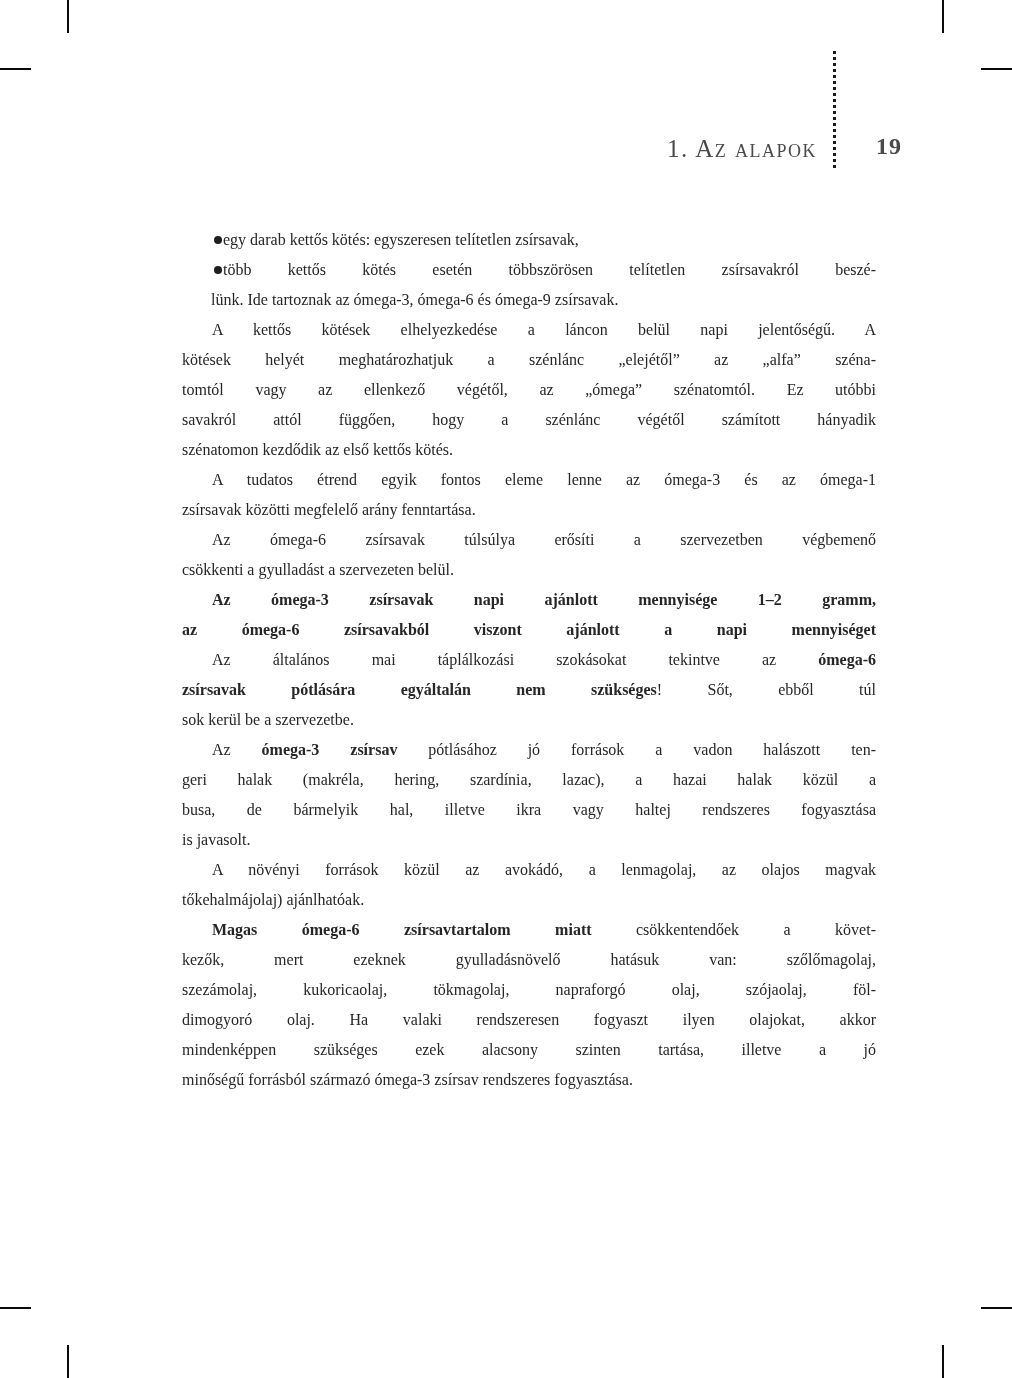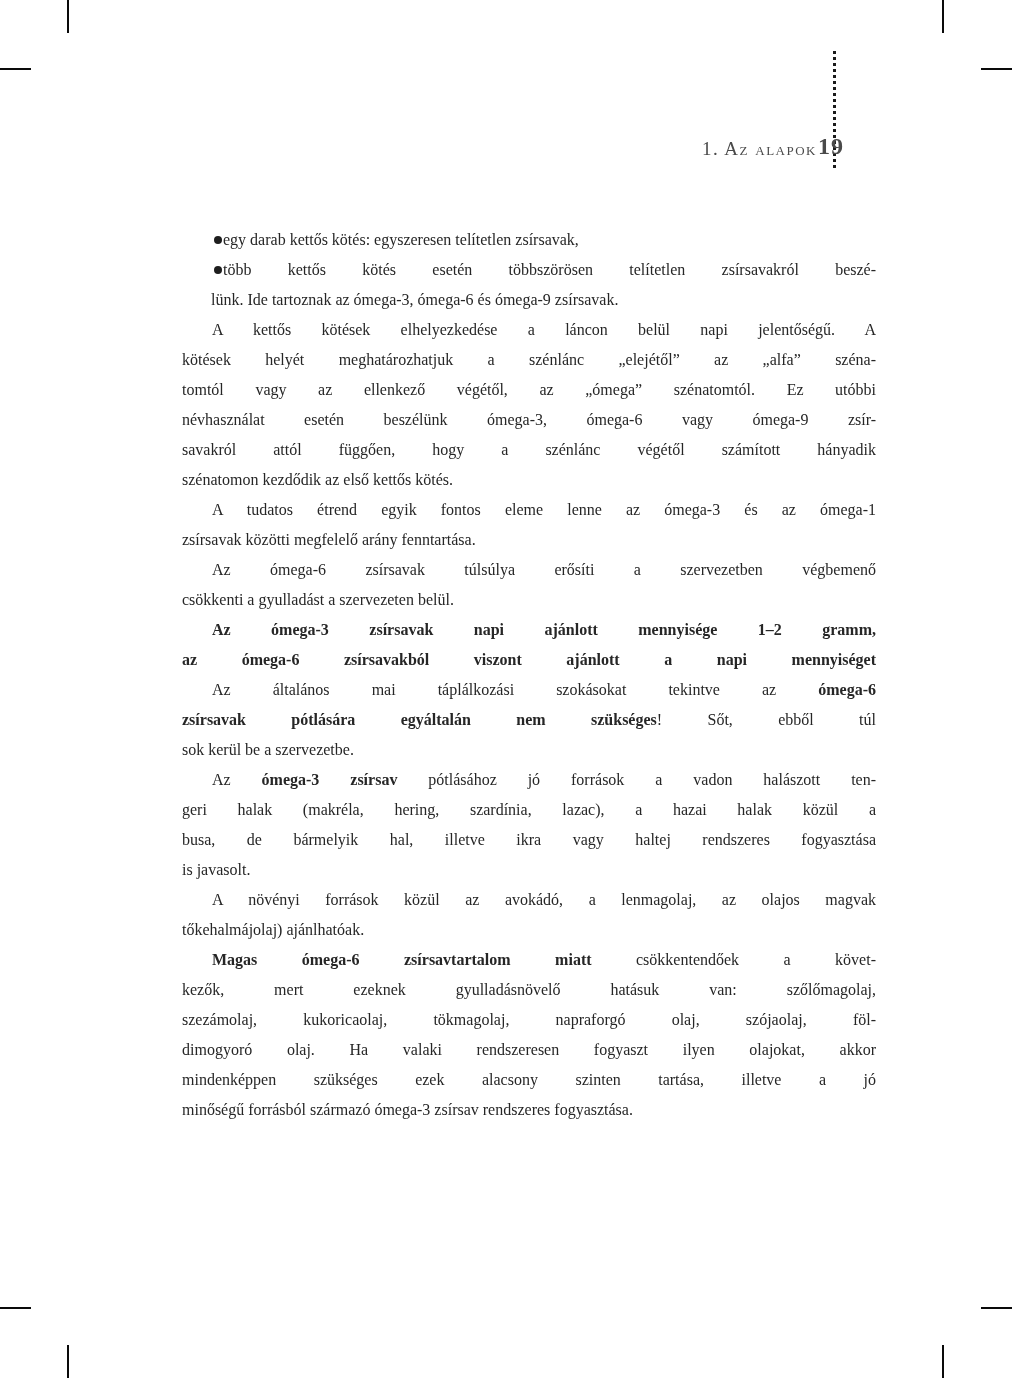--- a/index.html
+++ b/index.html
@@ -14,29 +14,29 @@
   .m-tl-h { left:0;     top:68px;   width:31px; height:2px;  }
   .m-tr-h { left:981px; top:68px;   width:31px; height:2px;  }
   .m-bl-h { left:0;     top:1307px; width:31px; height:2px;  }
   .m-br-h { left:981px; top:1307px; width:31px; height:2px;  }
   .m-bl-v { left:67px;  top:1345px; width:2px;  height:33px; }
   .m-br-v { left:942px; top:1345px; width:2px;  height:33px; }
 
   
   .chapter {
     position:absolute; top:139px; right:195px;
-    font-variant:small-caps; font-size:19px; letter-spacing:1.5px;
+    font-variant:small-caps; font-size:25px; letter-spacing:1.5px;
     color:#4a4a4a; line-height:20px; white-space:nowrap;
   }
   .dotline {
     position:absolute; left:833px; top:51px; width:3px; height:117px;
     background:repeating-linear-gradient(180deg, #1a1a1a 0 3px, transparent 3px 6px);
   }
   .pageno {
-    position:absolute; left:818px; top:133px;
+    position:absolute; left:876px; top:133px;
     font-size:24px; font-weight:bold; color:#4a4a4a; line-height:26px; letter-spacing:1px;
   }
 
   
   .bodytext {
     position:absolute; left:182px; top:225px; width:694px;
     font-size:16px; line-height:30px;
   }
   .line { height:30px; text-align:justify; text-align-last:justify; }
   .line.endline { text-align-last:left; }
@@ -69,21 +69,20 @@
     <span class="pageno">19</span>
   </header>
 
   <main class="bodytext">
       <div class="line bullet-first endline"><span class="bdot"></span><span>egy darab kettős kötés: egyszeresen telítetlen zsírsavak,</span></div>
       <div class="line bullet-first"><span class="bdot"></span><span>több kettős kötés esetén többszörösen telítetlen zsírsavakról beszé-</span></div>
       <div class="line bullet-cont endline"><span>lünk. Ide tartoznak az ómega-3, ómega-6 és ómega-9 zsírsavak.</span></div>
       <div class="line ind"><span>A kettős kötések elhelyezkedése a láncon belül napi jelentőségű. A</span></div>
       <div class="line"><span>kötések helyét meghatározhatjuk a szénlánc „elejétől” az „alfa” széna-</span></div>
       <div class="line"><span>tomtól vagy az ellenkező végétől, az „ómega” szénatomtól. Ez utóbbi</span></div>
-      <div class="line"><span>névhasználat esetén beszélünk ómega-3, ómega-6 vagy ómega-9 zsír-</span></div>
       <div class="line"><span>savakról attól függően, hogy a szénlánc végétől számított hányadik</span></div>
       <div class="line endline"><span>szénatomon kezdődik az első kettős kötés.</span></div>
       <div class="line ind"><span>A tudatos étrend egyik fontos eleme lenne az ómega-3 és az ómega-1</span></div>
       <div class="line endline"><span>zsírsavak közötti megfelelő arány fenntartása.</span></div>
       <div class="line ind"><span>Az ómega-6 zsírsavak túlsúlya erősíti a szervezetben végbemenő</span></div>
       <div class="line endline"><span>csökkenti a gyulladást a szervezeten belül.</span></div>
       <div class="line ind"><span class="b">Az ómega-3 zsírsavak napi ajánlott mennyisége 1–2 gramm,</span></div>
       <div class="line"><span class="b">az ómega-6 zsírsavakból viszont ajánlott a napi mennyiséget</span></div>
       <div class="line ind"><span>Az általános mai táplálkozási szokásokat tekintve az </span><span class="b">ómega-6</span></div>
       <div class="line"><span class="b">zsírsavak pótlására egyáltalán nem szükséges</span><span>! Sőt, ebből túl</span></div>

